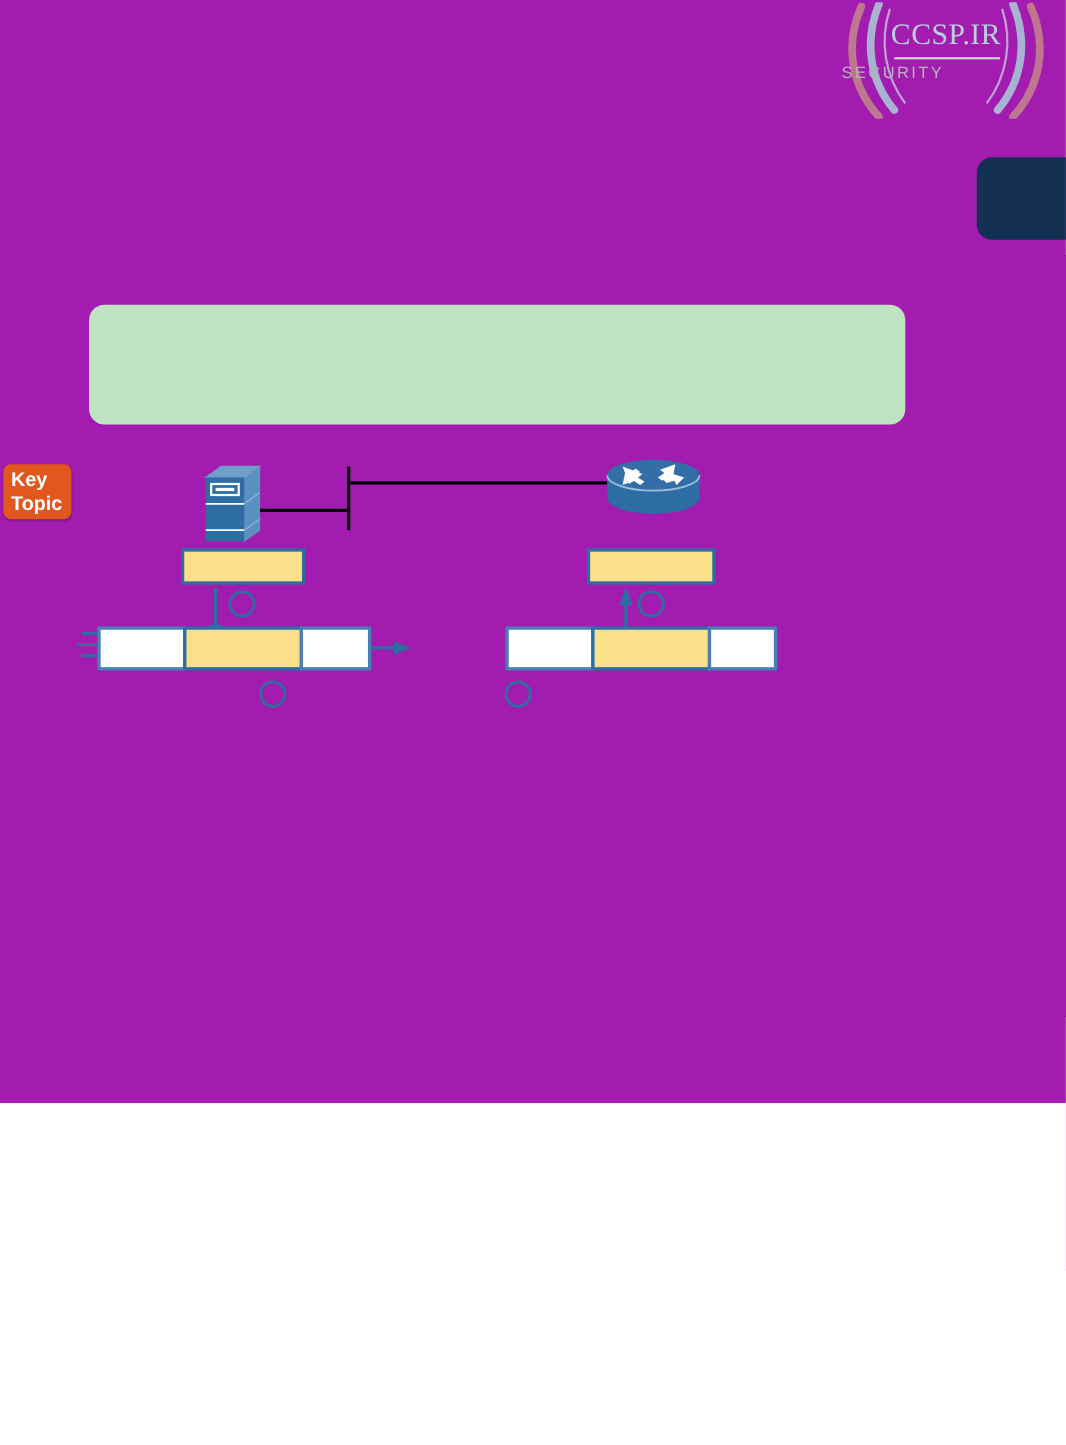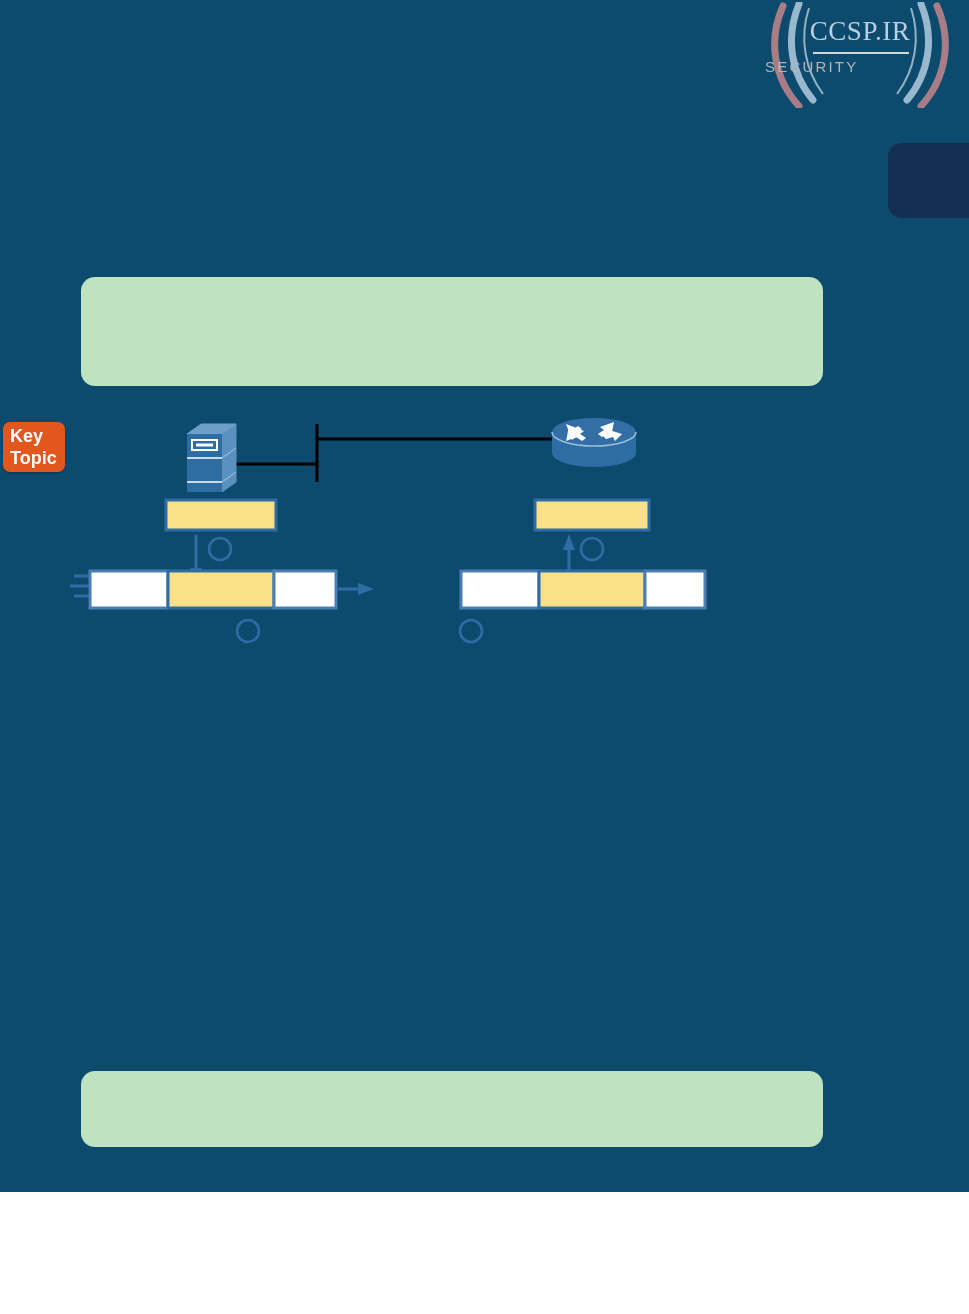--- a/index.html
+++ b/index.html
@@ -8,22 +8,22 @@
     padding: 0;
     background: #ffffff;
   }
   body {
     font-family: "Liberation Sans", sans-serif;
     -webkit-font-smoothing: antialiased;
   }
   .page {
     position: relative;
     width: 969px;
-    height: 1192px;
-    background: #0c4a6e;
+    height: 1003px;
+    background: #a21caf;
     overflow: hidden;
   }
 
   
   .watermark {
     position: absolute;
     left: 765px;
     top: 2px;
     width: 190px;
     height: 106px;

